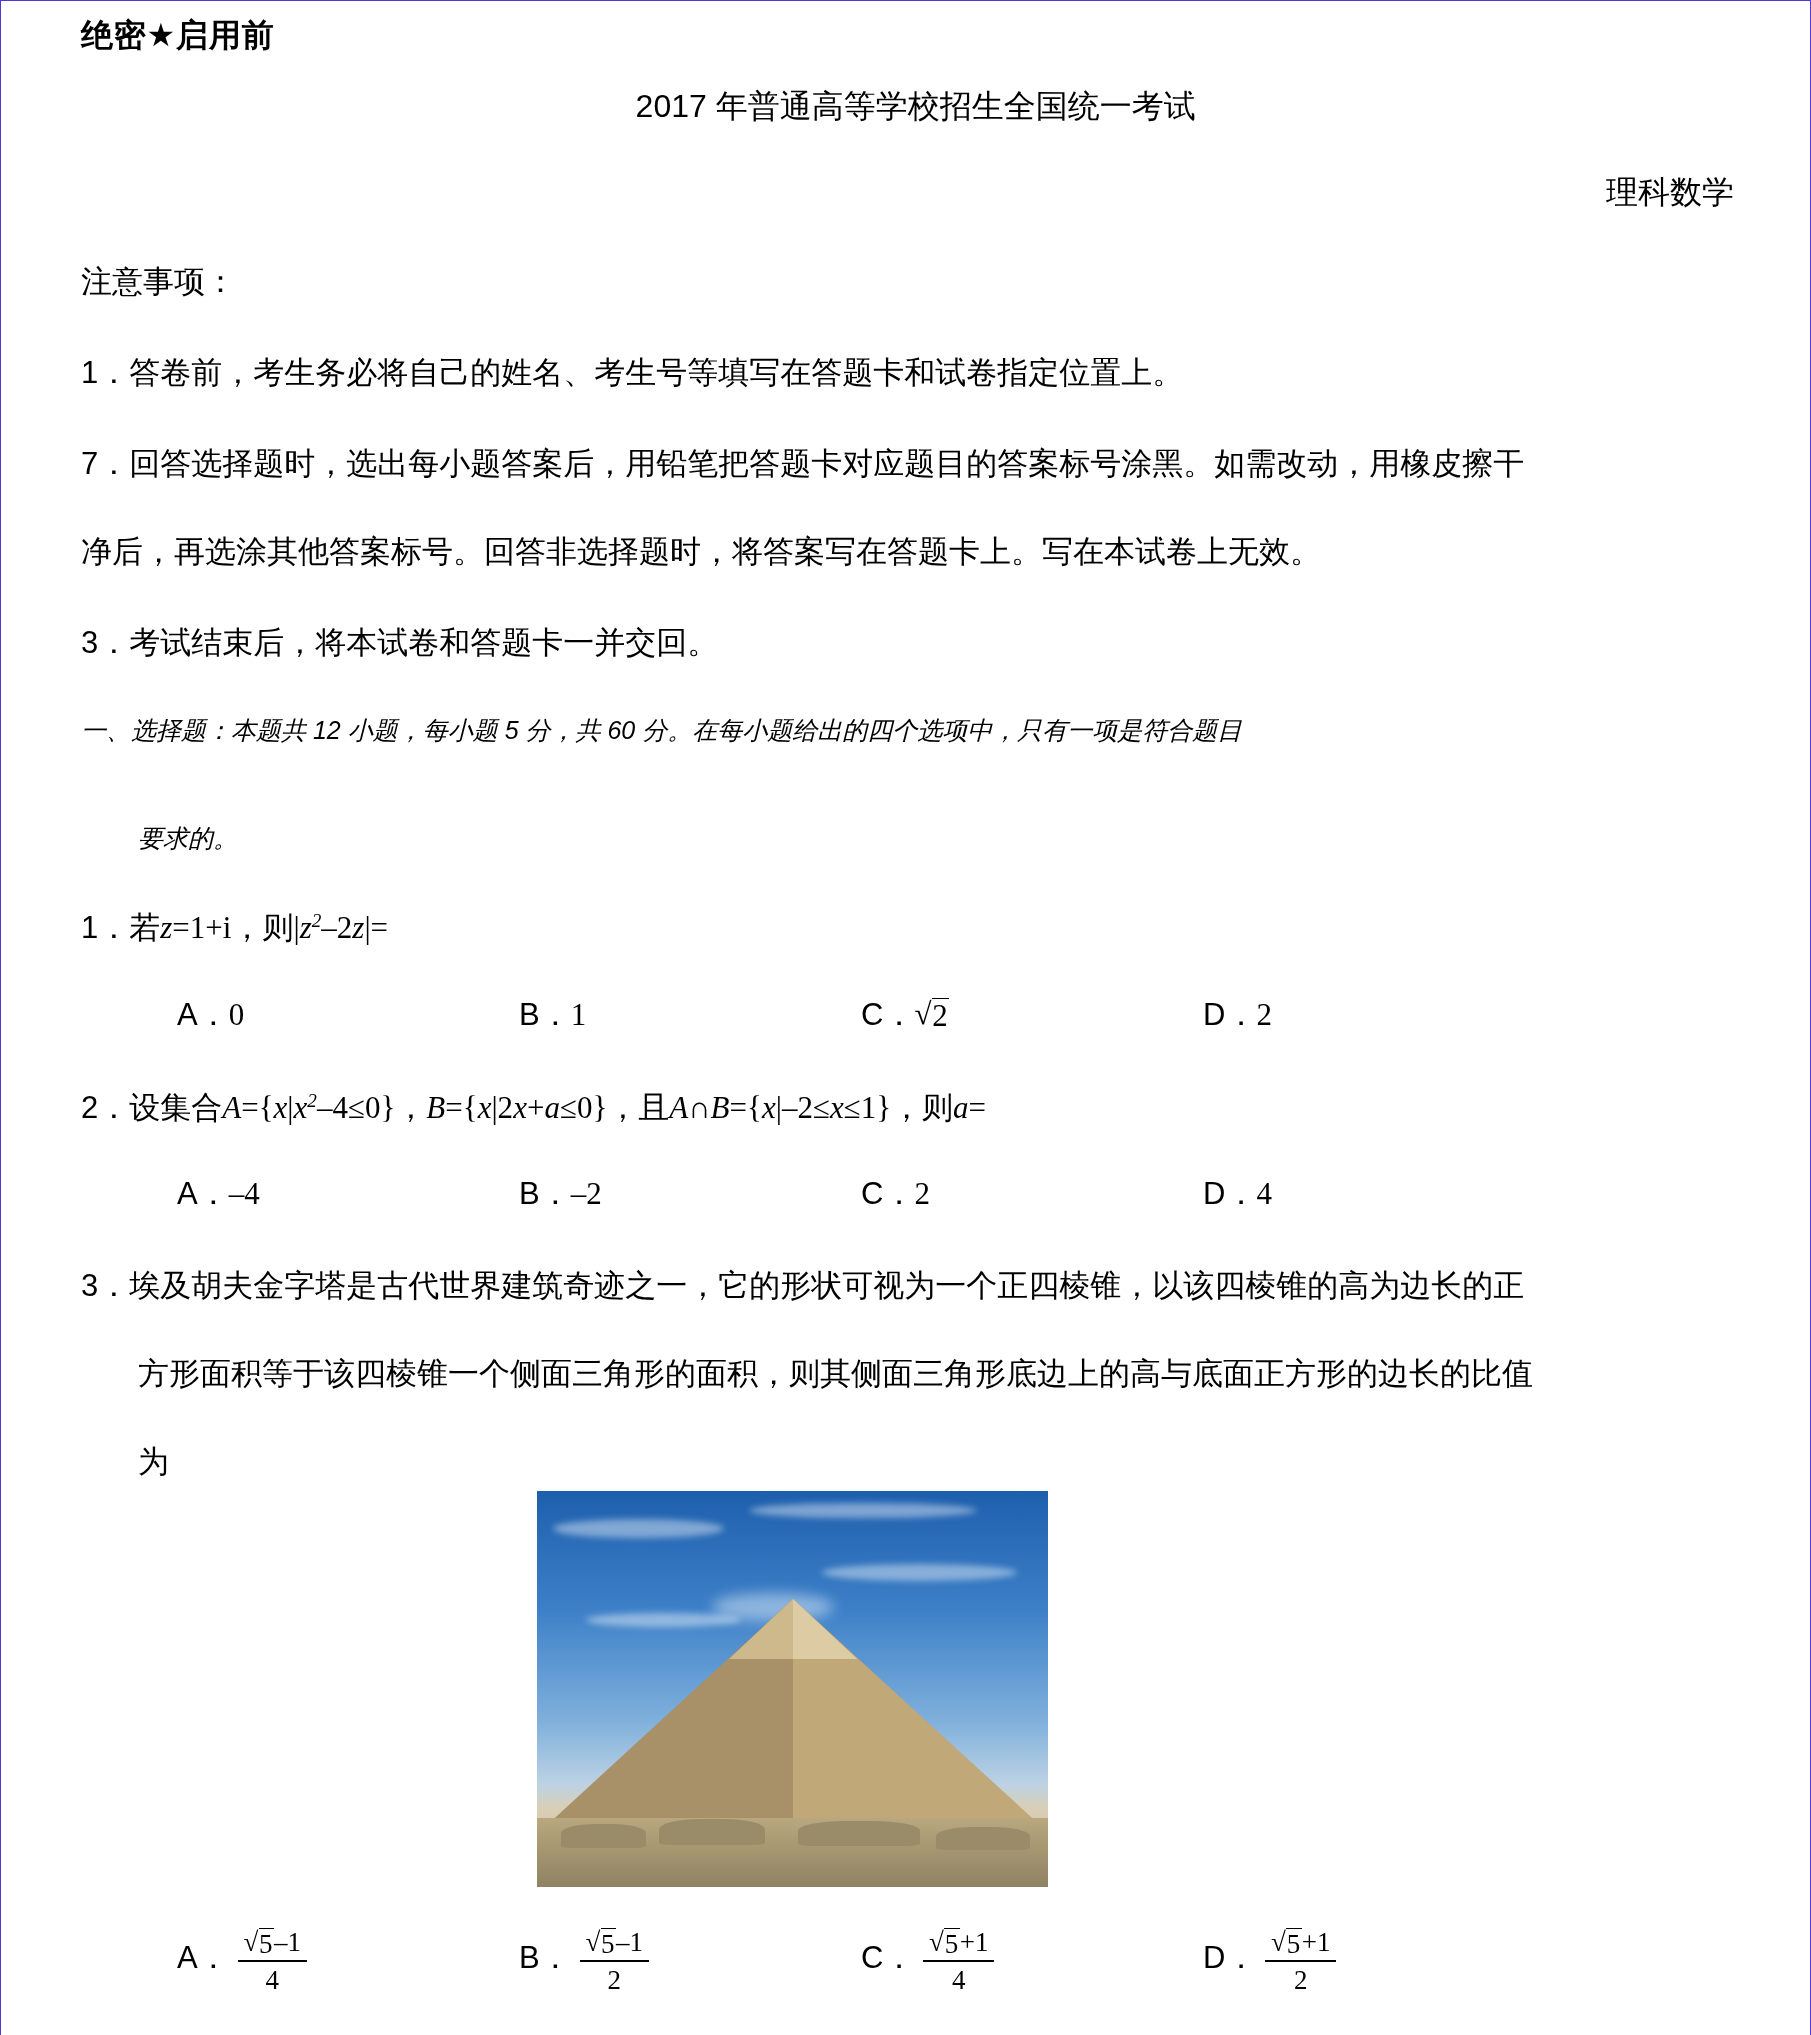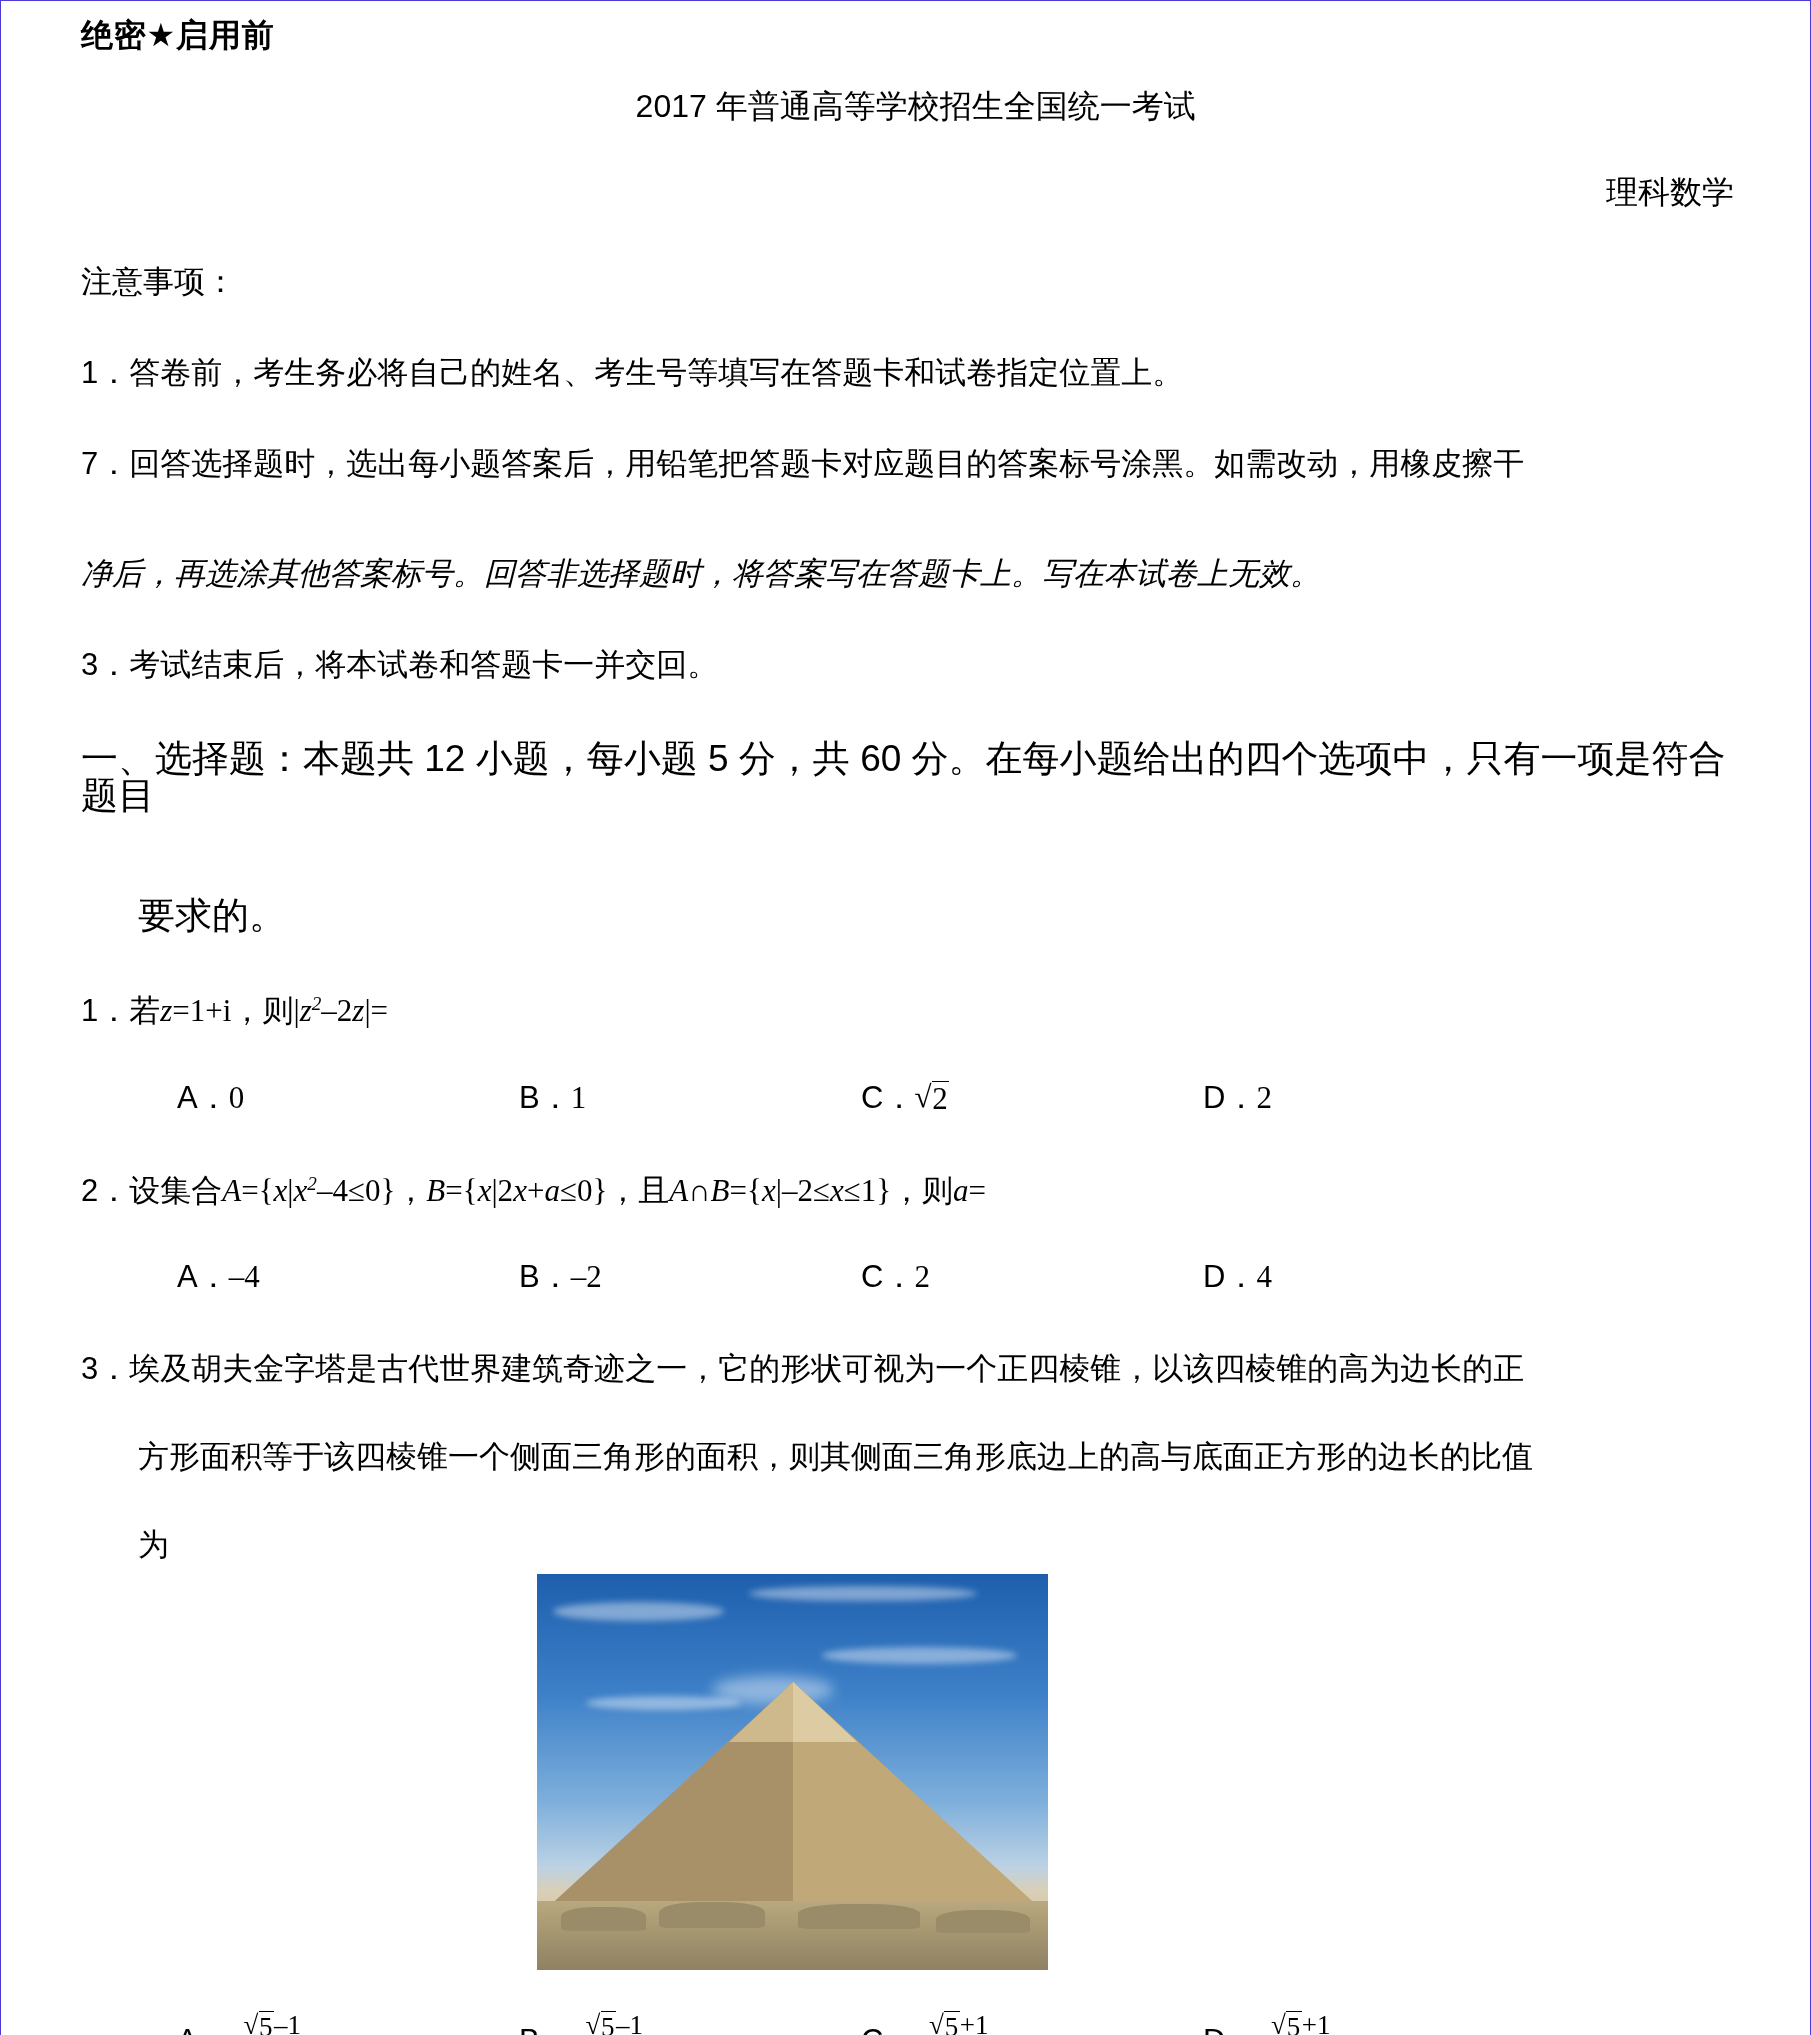--- a/index.html
+++ b/index.html
@@ -52,27 +52,27 @@
     line-height: 1.0;
     margin: 58px 0 0 0;
   }
   .note-item {
     font-size: 31px;
     line-height: 1.0;
     margin: 60px 0 0 0;
     letter-spacing: 0px;
   }
   .note-item.cont {
-    margin-top: 79px;
+    margin-top: 57px;
+  }
+  .section-head {
+    font-size: 25px;
+    line-height: 1.0;
+    margin: 60px 0 0 0;
     font-style: italic;
-  }
-  .section-head {
-    font-size: 37px;
-    line-height: 1.0;
-    margin: 60px 0 0 0;
   }
   .section-head .ind2 {
     display: block;
     margin-top: 83px;
     padding-left: 57px;
   }
   .q {
     font-size: 31px;
     line-height: 1.0;
     margin: 61px 0 0 0;

